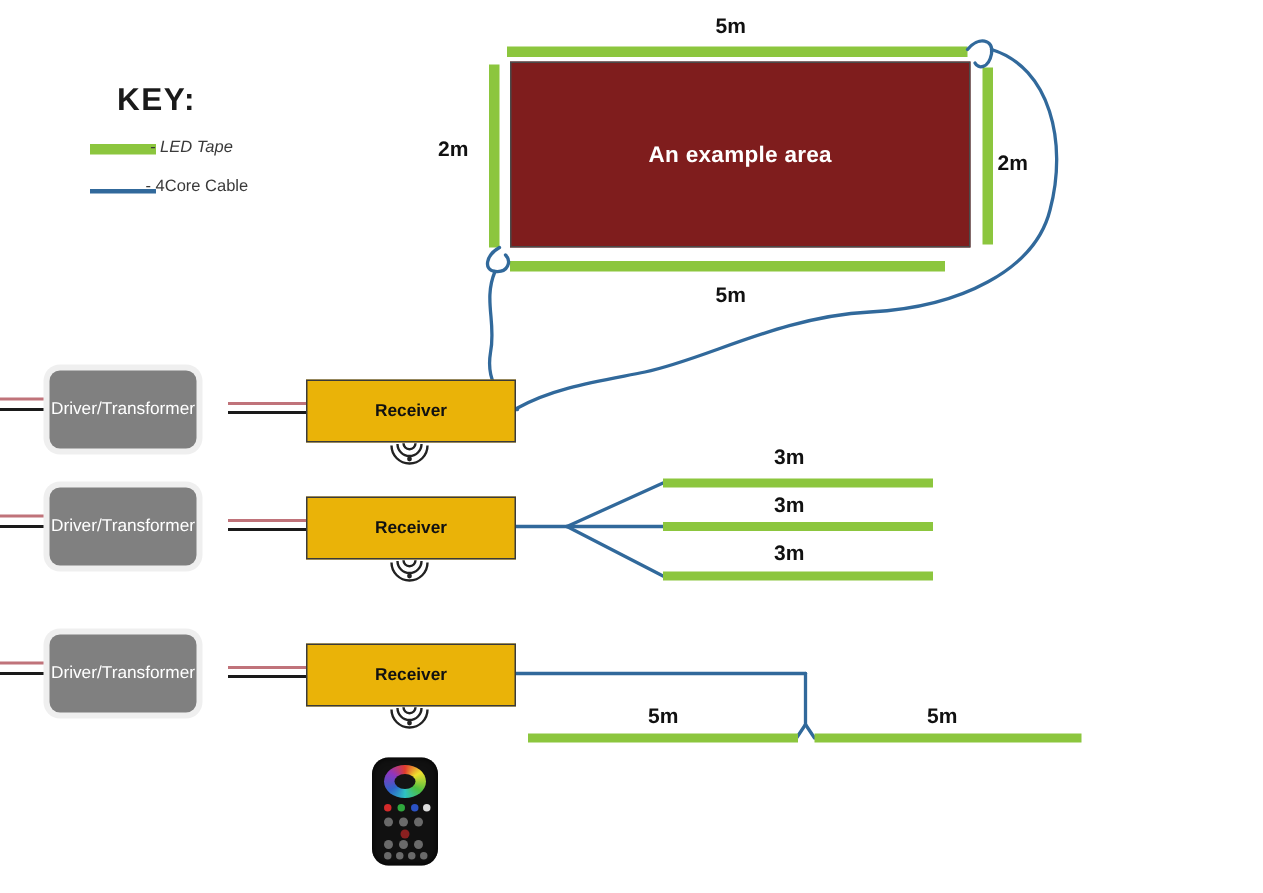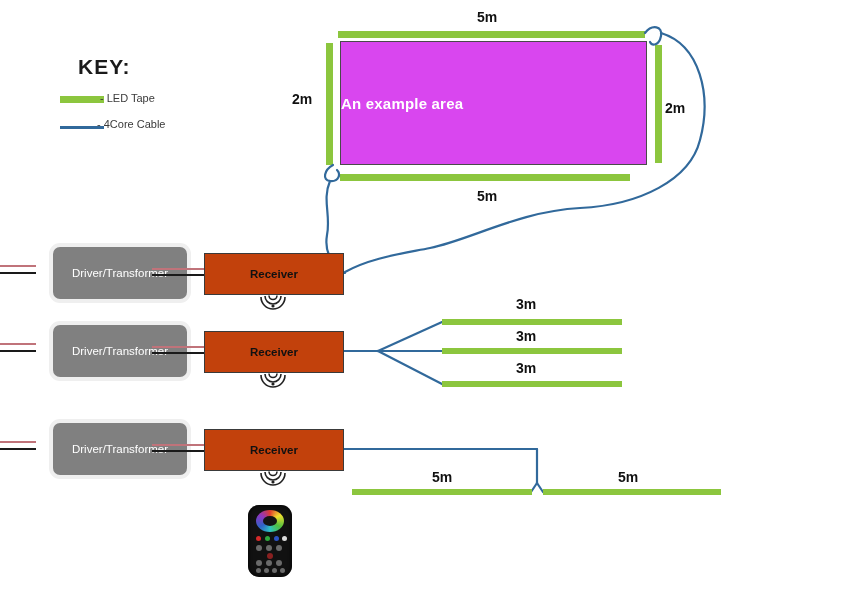--- a/index.html
+++ b/index.html
@@ -15,35 +15,35 @@
   
   .key-title{
     position:absolute;left:78px;top:55px;
     font-size:21px;font-weight:bold;letter-spacing:1px;color:#1a1a1a;
   }
   .key-swatch-green{
     position:absolute;left:60px;top:96px;width:44px;height:7px;
     background:#8CC63E;
   }
   .key-label-green{
-    position:absolute;left:100px;top:92px;font-size:11px;color:#3a3a3a;
+    position:absolute;left:100px;top:92px;font-size:11px;color:#3a3a3a;font-style:italic;
   }
   .key-swatch-blue{
     position:absolute;left:60px;top:126px;width:44px;height:3px;
     background:#31699B;
   }
   .key-label-blue{
     position:absolute;left:97px;top:118px;font-size:11px;color:#3a3a3a;
   }
 
   
   .area-box{
     position:absolute;left:340px;top:41px;width:305px;height:122px;
-    background:#d946ef;border:1px solid #4a4a4a;
-    display:flex;align-items:center;
+    background:#7f1d1d;border:1px solid #4a4a4a;
+    display:flex;align-items:center;justify-content:center;
   }
   .area-label{
     color:#ffffff;font-size:15px;font-weight:bold;letter-spacing:.2px;
   }
 
   
   .tape{position:absolute;background:#8CC63E;}
   .tape-top    {left:338px;top:31px;width:307px;height:7px;}
   .tape-bottom {left:340px;top:174px;width:290px;height:7px;}
   .tape-left   {left:326px;top:43px;width:7px;height:122px;}
@@ -51,33 +51,33 @@
 
   
   .dim{position:absolute;font-size:14px;font-weight:bold;color:#111;}
   .dim-top    {left:477px;top:9px;}
   .dim-bottom {left:477px;top:188px;}
   .dim-left   {left:292px;top:91px;}
   .dim-right  {left:665px;top:100px;}
 
   
   .driver{
-    position:absolute;width:134px;height:52px;
+    position:absolute;width:98px;height:52px;
     background:#808080;border-radius:7px;
     box-shadow:0 0 0 4px #efefef;
-    display:flex;align-items:center;justify-content:center;margin-left:20px;
+    display:flex;align-items:center;justify-content:center;
   }
   .driver span{color:#ffffff;font-size:11.5px;white-space:nowrap;}
   .driver-1{left:33px;top:247px;}
   .driver-2{left:33px;top:325px;}
   .driver-3{left:33px;top:423px;}
 
   .receiver{
     position:absolute;width:138px;height:40px;
-    background:#c2410c;border:1px solid #3a3a3a;
+    background:#eab308;border:1px solid #3a3a3a;
     display:flex;align-items:center;justify-content:center;
   }
   .receiver span{color:#111;font-size:11.5px;font-weight:bold;}
   .receiver-1{left:204px;top:253px;}
   .receiver-2{left:204px;top:331px;}
   .receiver-3{left:204px;top:429px;}
 
   
   .wire-red{position:absolute;height:1.6px;background:#C0737A;}
   .wire-black{position:absolute;height:1.6px;background:#1a1a1a;}

